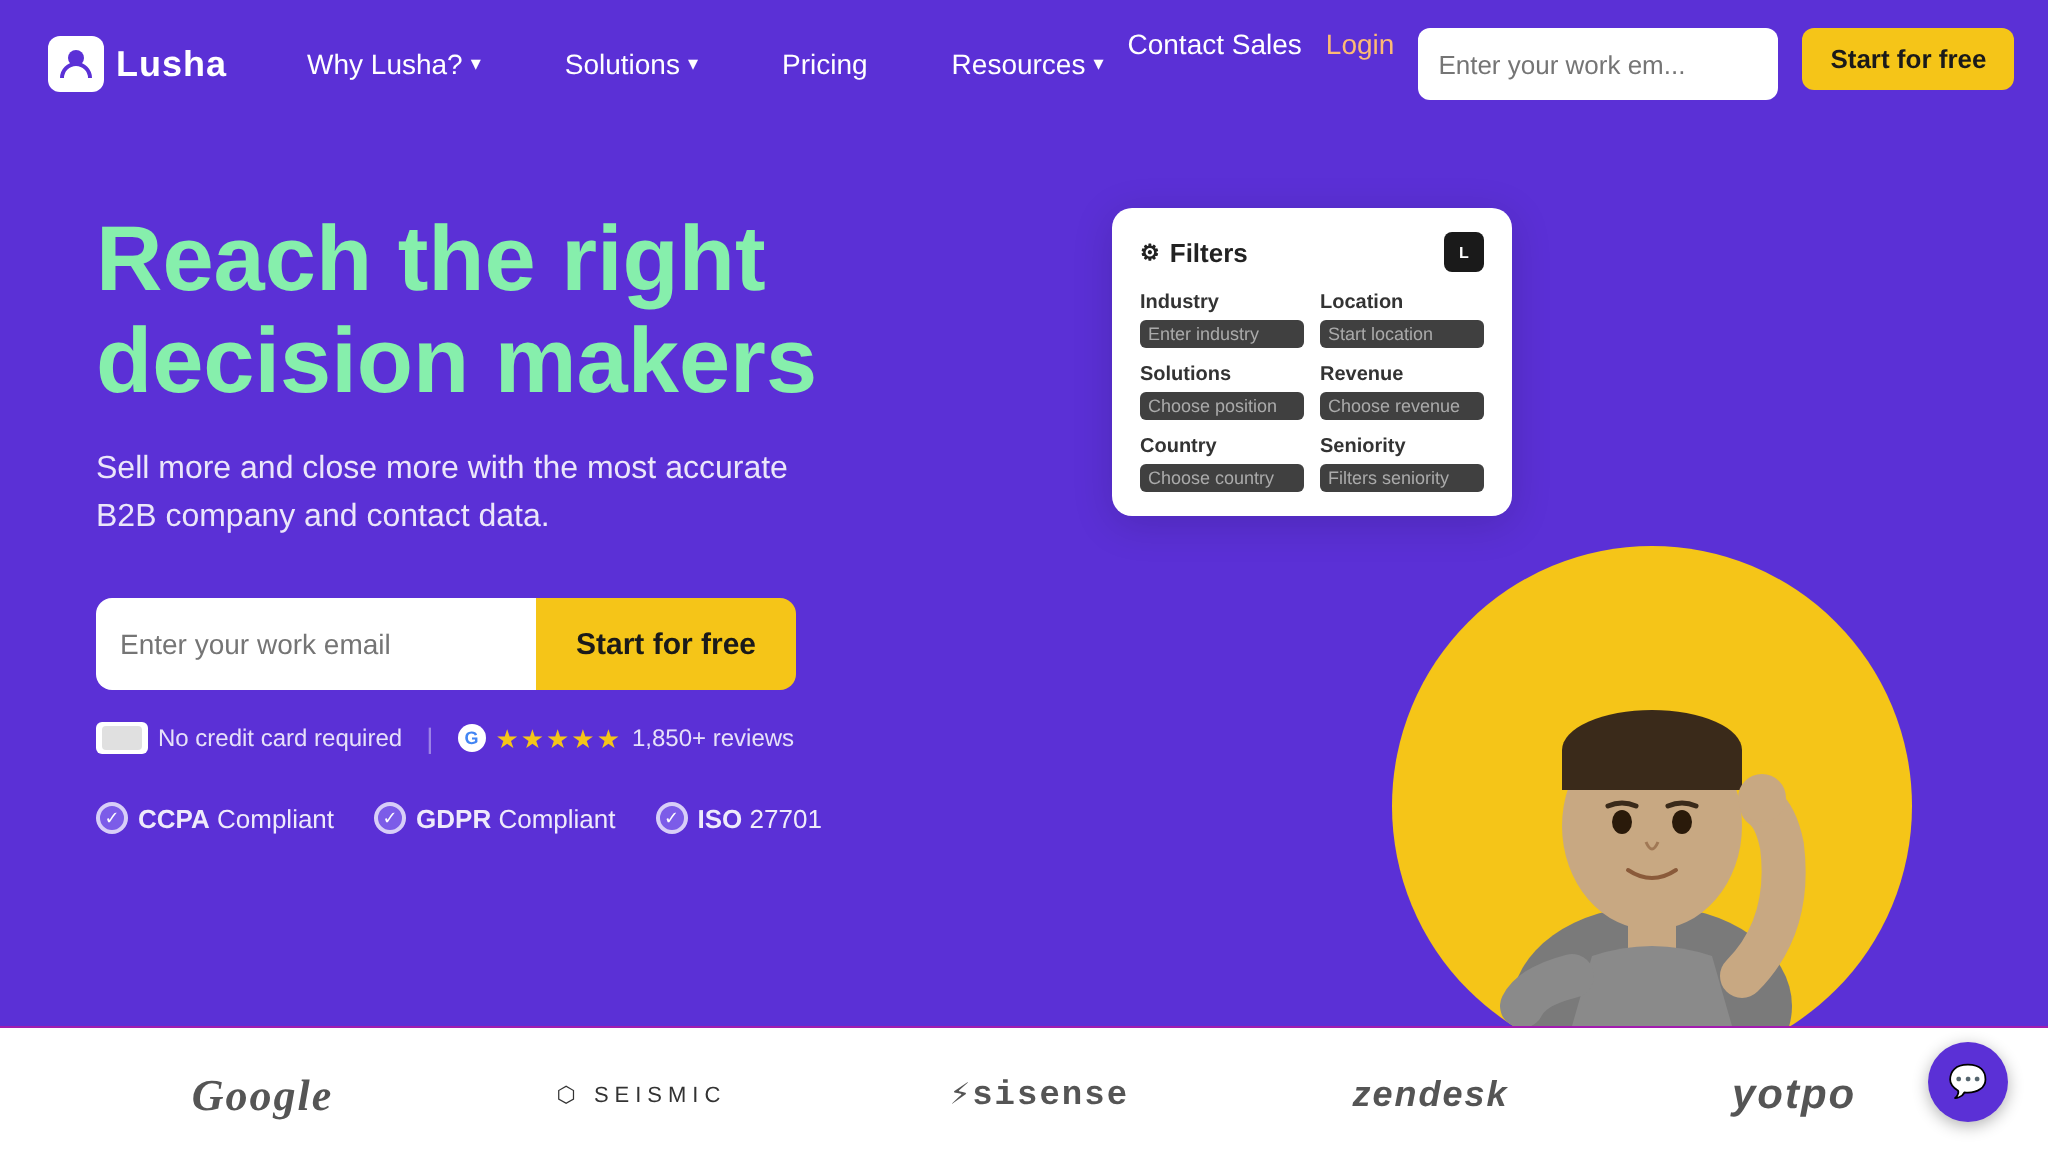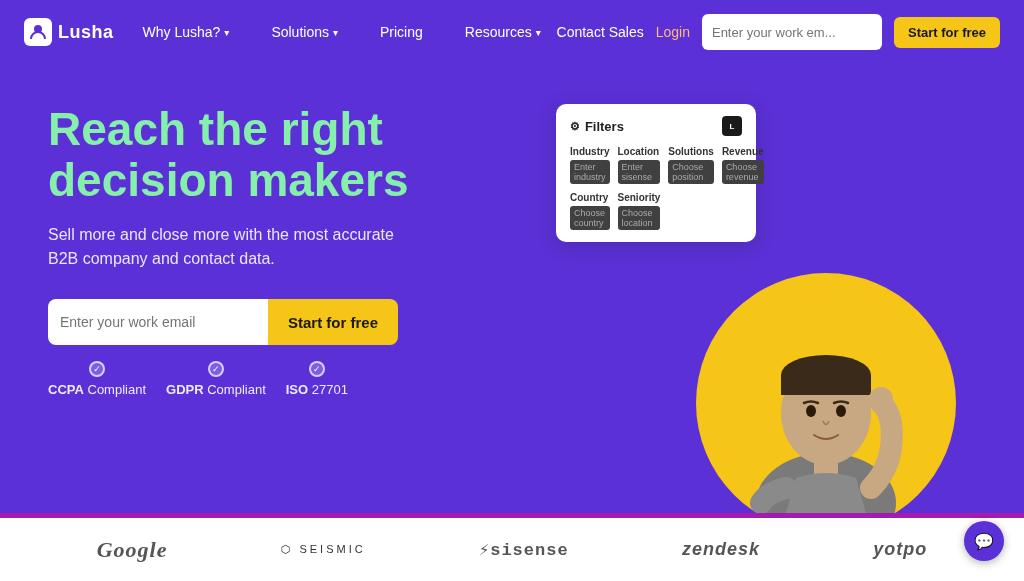--- a/index.html
+++ b/index.html
@@ -8,30 +8,30 @@
     .page-wrapper { width: 1024px; height: 581px; display: flex; flex-direction: column; }
 
     
     .navbar {
       background: #5b30d6;
       display: flex; align-items: center;
       padding: 0 24px;
       height: 64px;
       gap: 0;
     }
-    .logo { display: flex; align-items: center; gap: 6px; margin-right: 17px; }
+    .logo { display: flex; align-items: center; gap: 6px; margin-right: 28px; }
     .logo-icon { width: 28px; height: 28px; background: white; border-radius: 6px; display: flex; align-items: center; justify-content: center; }
     .logo-icon svg { width: 18px; height: 18px; }
     .logo-text { color: white; font-weight: 700; font-size: 18px; letter-spacing: 0.5px; }
 
     .nav-links { display: flex; align-items: center; gap: 18px; flex: 1; }
     .nav-item { color: white; font-size: 14px; font-weight: 500; padding: 6px 12px; cursor: pointer; display: flex; align-items: center; gap: 4px; white-space: nowrap; }
     .chevron { font-size: 10px; }
 
-    .nav-right { display: flex; align-items: center; gap: 12px; }
+    .nav-right { display: flex; align-items: flex-start; gap: 12px; }
     .contact-sales { color: white; font-size: 14px; font-weight: 500; cursor: pointer; white-space: nowrap; }
     .login-btn { color: #fdba74; font-size: 14px; font-weight: 500; cursor: pointer; }
     .email-input-nav {
       height: 36px; padding: 0 10px;
       border: none; border-radius: 6px;
       font-size: 13px; width: 180px;
       outline: none; color: #000000;
     }
     .start-free-btn-nav {
       background: #f5c518; color: #1a1a1a;
@@ -72,21 +72,21 @@
 
     .hero-trust { display: flex; align-items: center; gap: 12px; margin-bottom: 24px; }
     .trust-item { display: flex; align-items: center; gap: 5px; color: rgba(255,255,255,0.85); font-size: 12px; }
     .trust-divider { color: rgba(255,255,255,0.4); font-size: 14px; }
     .stars { color: #f5c518; font-size: 13px; letter-spacing: 1px; }
     .card-icon { width: 26px; height: 16px; background: white; border-radius: 3px; display: flex; align-items: center; justify-content: center; }
     .card-icon-inner { width: 20px; height: 12px; background: #e0e0e0; border-radius: 2px; }
     .g-icon { width: 14px; height: 14px; background: white; border-radius: 50%; display: flex; align-items: center; justify-content: center; font-size: 9px; font-weight: 700; color: #4285f4; }
 
     .compliance { display: flex; align-items: center; gap: 20px; margin-top: 10px; }
-    .compliance-item { display: flex; align-items: center; gap: 5px; color: rgba(255,255,255,0.9); font-size: 13px; flex-direction: column; }
+    .compliance-item { display: flex; align-items: center; gap: 5px; color: rgba(255,255,255,0.9); font-size: 13px; }
     .compliance-check { width: 16px; height: 16px; background: #7c5ce8; border: 2px solid rgba(255,255,255,0.7); border-radius: 50%; display: flex; align-items: center; justify-content: center; }
     .compliance-check::after { content: '✓'; color: white; font-size: 9px; }
     .compliance-bold { font-weight: 700; }
 
     
     .hero-right {
       width: 460px;
       position: relative;
       display: flex;
       align-items: flex-start;
@@ -103,21 +103,21 @@
       padding: 12px 14px;
       width: 200px;
       box-shadow: 0 4px 20px rgba(0,0,0,0.15);
       z-index: 3;
     }
     .filter-header { display: flex; align-items: center; justify-content: space-between; margin-bottom: 10px; }
     .filter-title { font-size: 13px; font-weight: 700; color: #222; display: flex; align-items: center; gap: 5px; }
     .filter-logo { width: 20px; height: 20px; background: #1a1a1a; border-radius: 4px; display: flex; align-items: center; justify-content: center; }
     .filter-logo-inner { color: white; font-size: 8px; font-weight: 700; }
 
-    .filter-grid { display: grid; grid-template-columns: 1fr 1fr 1fr 1fr; gap: 8px; }
+    .filter-grid { display: grid; grid-template-columns: 1fr 1fr; gap: 8px; }
     .filter-field { display: flex; flex-direction: column; gap: 3px; }
     .filter-label { font-size: 10px; font-weight: 600; color: #333; }
     .filter-value { font-size: 9px; color: #aaa; background: #404040; border-radius: 3px; padding: 2px 4px; }
 
     
     .person-circle {
       position: absolute;
       bottom: -20px;
       right: 20px;
       width: 260px;
@@ -137,21 +137,21 @@
     }
 
     
     .logos-bar {
       background: white;
       height: 68px;
       display: flex;
       align-items: center;
       justify-content: space-around;
       padding: 0 40px;
-      border-top: 5px solid #a21caf;
+      border-top: 1px solid #a21caf;
     }
     .logo-brand { font-size: 20px; font-weight: 800; color: #888; letter-spacing: 1px; }
     .logo-brand.google { color: #555; font-weight: 700; font-size: 22px; font-family: 'Georgia', serif; }
     .logo-brand.seismic { color: #333; font-size: 16px; letter-spacing: 2px; }
     .logo-brand.sisense { color: #555; }
     .logo-brand.zendesk { color: #555; }
     .logo-brand.yotpo { color: #555; }
 
     
     .fab {
@@ -213,20 +213,34 @@
   <section class="hero">
     <div class="hero-left">
       <h1 class="hero-title">Reach the right decision makers</h1>
       <p class="hero-subtitle">Sell more and close more with the most accurate B2B company and contact data.</p>
 
       <div class="hero-form">
         <input class="hero-email-input" type="email" placeholder="Enter your work email" style="">
         <button class="hero-start-btn">Start for free</button>
       </div>
 
+      <div class="hero-trust">
+        <div class="trust-item">
+          <div class="card-icon">
+            <div class="card-icon-inner"></div>
+          </div>
+          <span>No credit card required</span>
+        </div>
+        <span class="trust-divider">|</span>
+        <div class="trust-item">
+          <div class="g-icon">G</div>
+          <span class="stars">★★★★★</span>
+          <span>1,850+ reviews</span>
+        </div>
+      </div>
 
       <div class="compliance">
         <div class="compliance-item">
           <div class="compliance-check"></div>
           <span><span class="compliance-bold">CCPA</span> <span>Compliant</span></span>
         </div>
         <div class="compliance-item">
           <div class="compliance-check"></div>
           <span><span class="compliance-bold">GDPR</span> <span>Compliant</span></span>
         </div>
@@ -249,37 +263,37 @@
             <span class="filter-logo-inner">L</span>
           </div>
         </div>
         <div class="filter-grid">
           <div class="filter-field">
             <span class="filter-label">Industry</span>
             <span class="filter-value">Enter industry</span>
           </div>
           <div class="filter-field">
             <span class="filter-label">Location</span>
-            <span class="filter-value">Enter sisense</span>
+            <span class="filter-value">Start location</span>
           </div>
           <div class="filter-field">
             <span class="filter-label">Solutions</span>
             <span class="filter-value">Choose position</span>
           </div>
           <div class="filter-field">
             <span class="filter-label">Revenue</span>
             <span class="filter-value">Choose revenue</span>
           </div>
           <div class="filter-field">
             <span class="filter-label">Country</span>
             <span class="filter-value">Choose country</span>
           </div>
           <div class="filter-field">
             <span class="filter-label">Seniority</span>
-            <span class="filter-value">Choose location</span>
+            <span class="filter-value">Filters seniority</span>
           </div>
         </div>
       </div>
 
       <div class="person-circle">
         <svg class="person-img" viewBox="0 0 220 230" fill="none" xmlns="http://www.w3.org/2000/svg">
 
           <ellipse cx="110" cy="200" rx="70" ry="50" fill="#7a7a7a"></ellipse>
 
           <ellipse cx="110" cy="110" rx="45" ry="52" fill="#c8a882"></ellipse>
@@ -309,19 +323,19 @@
         </svg>
       </div>
     </div>
   </section>
 
   <div class="logos-bar">
     <span class="logo-brand google" style="font-style:italic;">Google</span>
     <span class="logo-brand seismic" style="font-size:11px; letter-spacing:3px; font-weight:400;">⬡ SEISMIC</span>
     <span class="logo-brand sisense" style="font-size:17px; font-weight:700;font-family:Liberation Mono, monospace;">⚡sisense</span>
     <span class="logo-brand zendesk" style="font-size:18px; font-weight:700; font-style:italic;">zendesk</span>
-    <span class="logo-brand yotpo" style="font-size:18px; font-weight:700; font-style:italic;">yotpo</span>
+    <span class="logo-brand yotpo" style="font-size:21px; font-weight:700; font-style:italic;">yotpo</span>
   </div>
 
   <div class="fab" style="position:fixed; bottom:20px; right:20px;">
     <span class="fab-icon">💬</span>
   </div>
 </div>
 
 </body></html>

